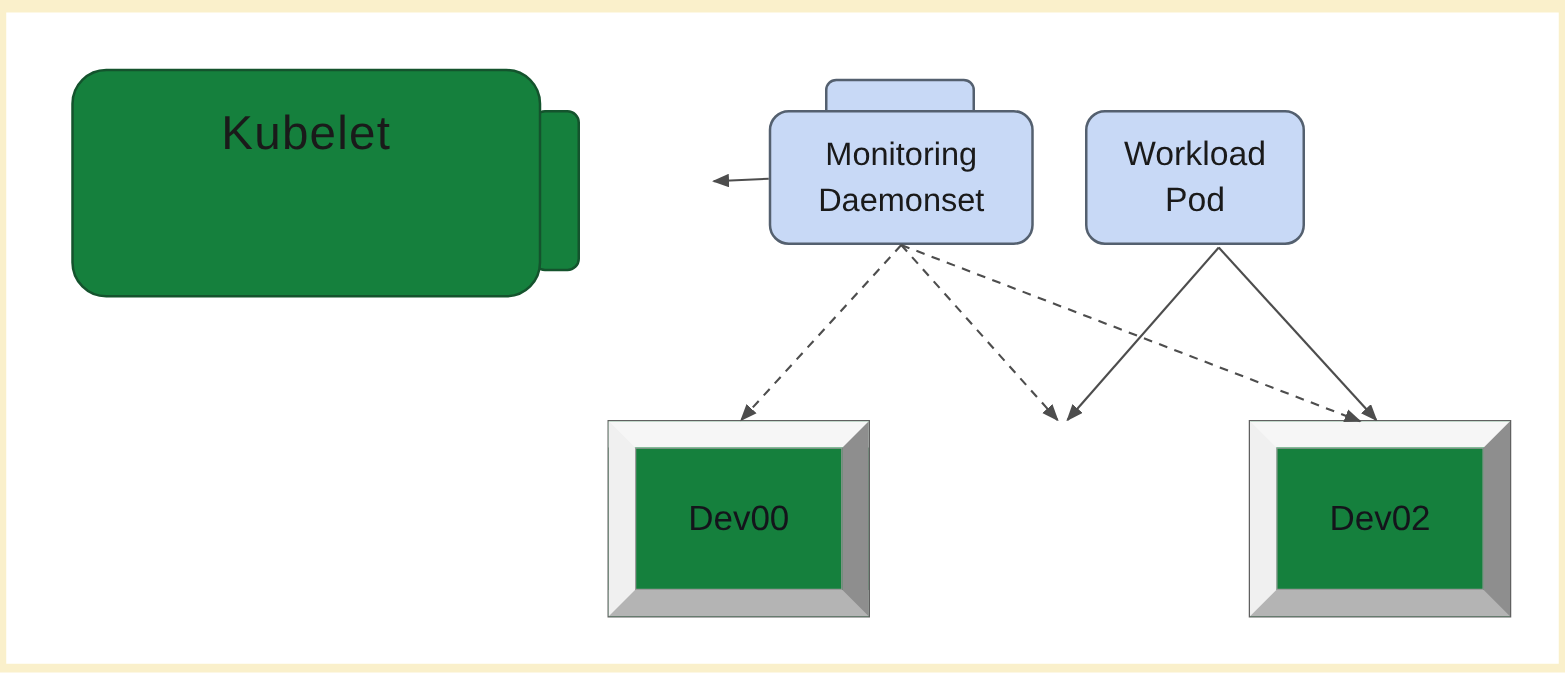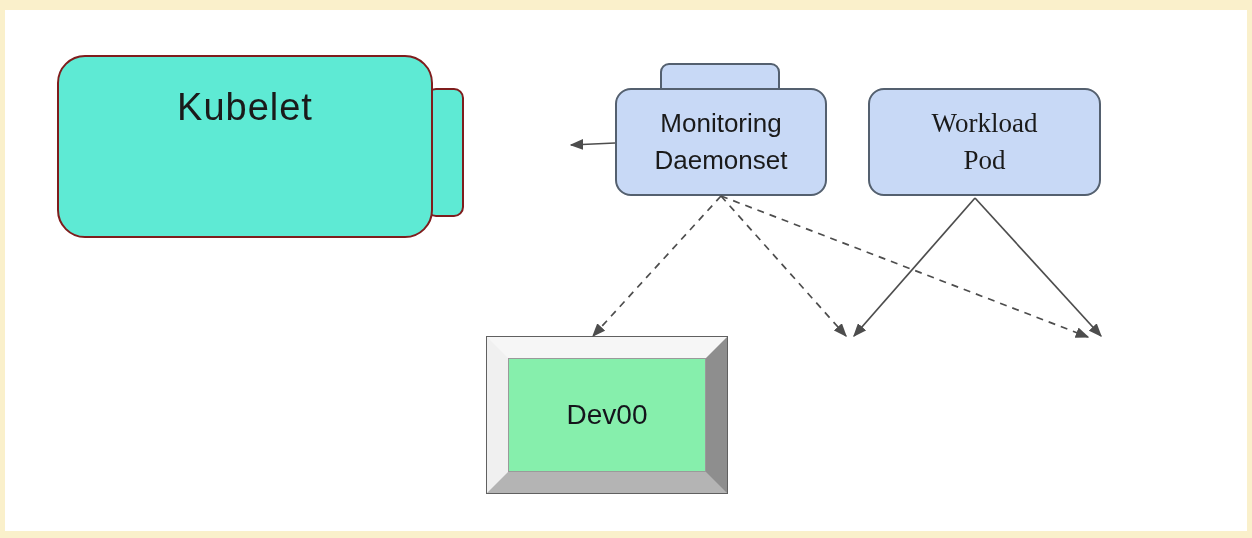--- a/index.html
+++ b/index.html
@@ -19,21 +19,21 @@
   .node {
     position: absolute;
     box-sizing: border-box;
     display: flex;
     align-items: center;
     justify-content: center;
     text-align: center;
     color: #1a1a1a;
   }
   .node span { white-space: pre-line; }
-  .purple { background: #5eead4; border: 2px solid #7f1d1d; }
+  .purple { background: #15803d; border: 2px solid #14532d; }
   .blue   { background: #c8d9f6; border: 2px solid #54606f; }
 
   #kubelet {
     left: 52px; top: 45px; width: 376px; height: 183px;
     border-radius: 28px;
     align-items: flex-start; padding-top: 29px;
     font-size: 38px; letter-spacing: 1px;
     z-index: 2;
   }
   #kubelet-tab {
@@ -46,43 +46,42 @@
     border-radius: 9px;
     z-index: 1;
   }
   #daemonset {
     left: 610px; top: 78px; width: 212px; height: 108px;
     border-radius: 16px;
     font-size: 26px; line-height: 37px;
     z-index: 2;
   }
   #workload {
-    left: 863px; top: 78px; width: 233px; height: 108px;
+    left: 863px; top: 78px; width: 176px; height: 108px;
     border-radius: 16px;
     font-size: 27px; line-height: 37px;
     z-index: 2;
-    font-family: Liberation Serif, serif;
   }
   .endpoint {
     position: absolute;
     font-size: 26px;
     color: #1a1a1a;
     text-align: center;
     z-index: 3;
   }
   #pods-label    { left: 450px; top: 120px; width: 90px; }
   #metrics-label { left: 649px; top: 25px;  width: 120px; }
 
   .device {
     position: absolute;
-    width: 240px; height: 156px;
+    width: 208px; height: 156px;
     box-sizing: border-box;
     border: 21px solid;
     border-color: #f6f6f6 #8e8e8e #b4b4b4 #f0f0f0;
-    background: #86efac;
+    background: #15803d;
     box-shadow: 0 0 0 1px #606060, inset 0 0 0 1px #9a9a9a;
     display: flex; align-items: center; justify-content: center;
     font-size: 28px; color: #14141b;
     z-index: 2;
   }
   #dev00 { left: 482px; top: 327px; }
   #dev01 { left: 738px; top: 327px; }
   #dev02 { left: 995px; top: 327px; }
 
   svg.arrows {
@@ -112,20 +111,23 @@
   </div>
 
   <div id="workload" class="node blue">
     <span>Workload
 Pod</span>
   </div>
 
   <div id="dev00" class="device">
     <span>Dev00</span>
   </div>
+  <div id="dev02" class="device">
+    <span>Dev02</span>
+  </div>
 
   <svg class="arrows" viewBox="0 0 1242 521">
     <defs>
       <marker id="arrow" viewBox="0 0 10 8" markerWidth="8" markerHeight="6.5" refX="9" refY="4" orient="auto" markerUnits="strokeWidth">
         <path d="M0,0 L10,4 L0,8 Z"></path>
       </marker>
     </defs>
     <line x1="610" y1="133" x2="566" y2="135" marker-end="url(#arrow)"></line>
     <line class="dashed" x1="716" y1="186" x2="588" y2="326" marker-end="url(#arrow)"></line>
     <line class="dashed" x1="716" y1="186" x2="841" y2="326" marker-end="url(#arrow)"></line>

